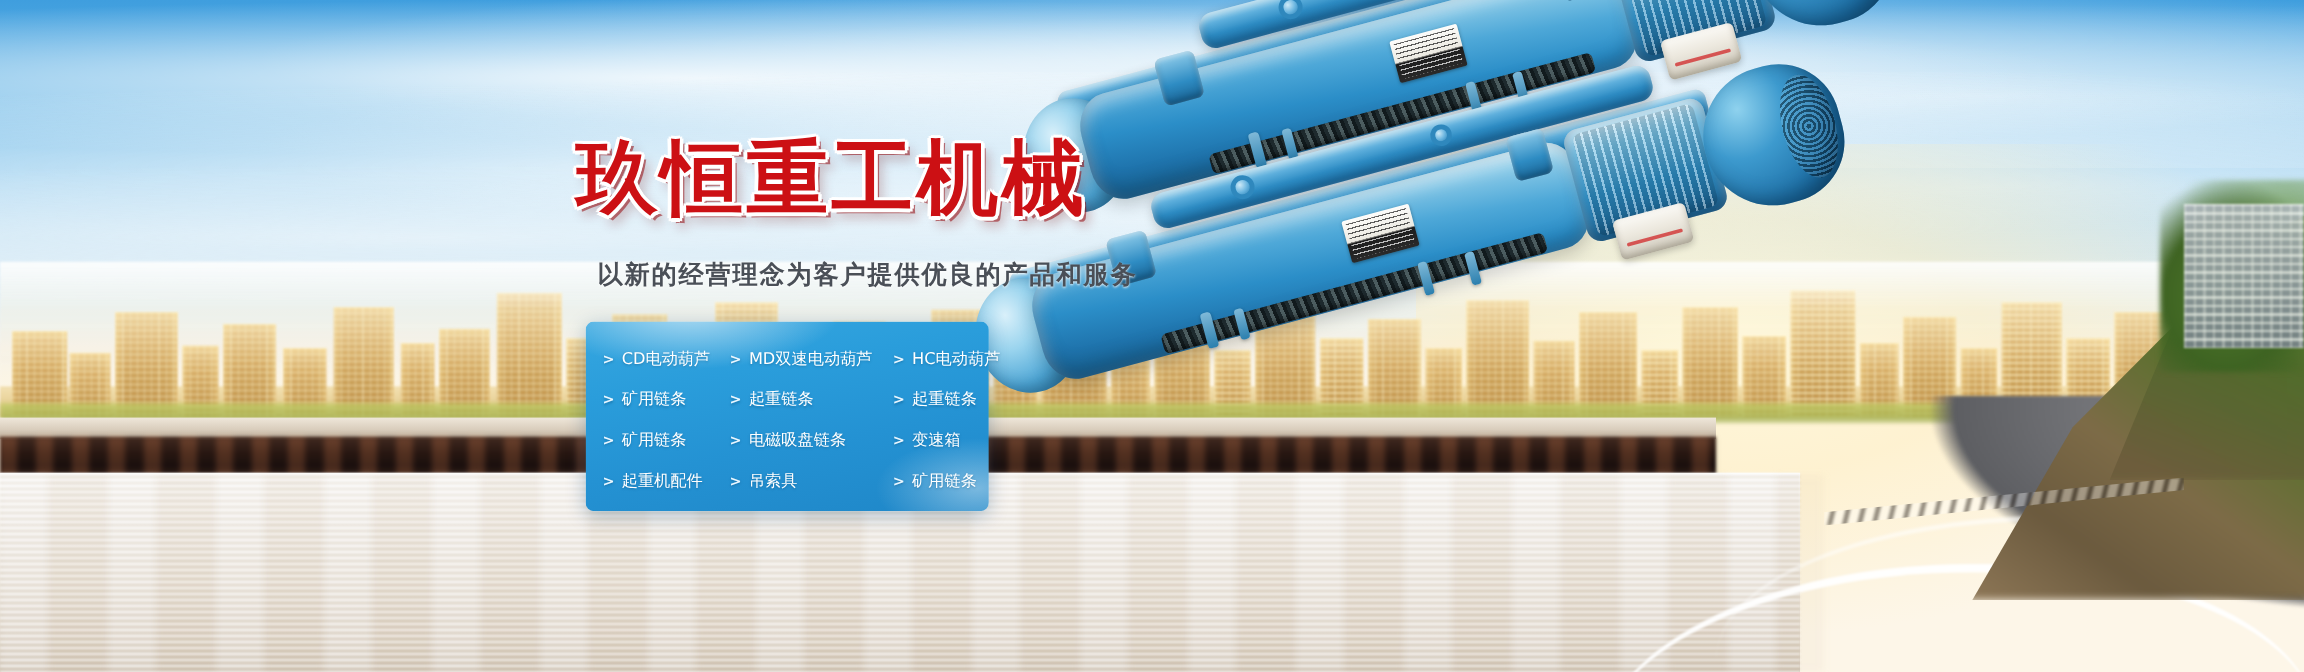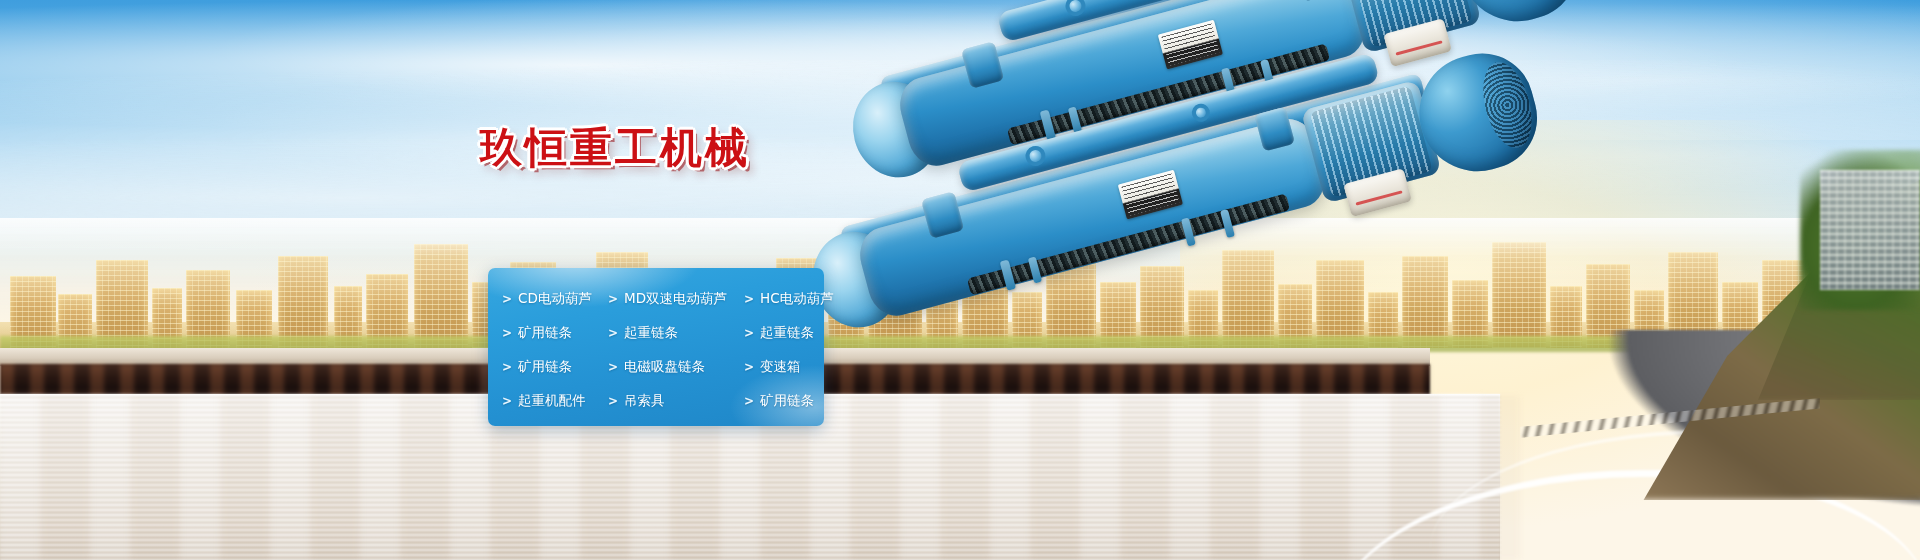--- a/index.html
+++ b/index.html
@@ -226,23 +226,23 @@
   }
   .h-clip {
     position:absolute;
     background:linear-gradient(180deg,#7fb9d8,#2b7fae);
     border-radius:3px;
     box-shadow:0 1px 3px rgba(0,0,0,.3);
   }
 
   
   #headline {
-    position:absolute; left:480px; top:120px;
+    position:absolute; left:480px; top:104px;
     font-family:Liberation Sans, sans-serif;
-    font-size:42px; font-weight:bold; letter-spacing:3px;
+    font-size:68px; font-weight:bold; letter-spacing:3px;
     color:#cc1014;
     text-shadow:
       -2px -2px 0 #fff,  2px -2px 0 #fff, -2px 2px 0 #fff, 2px 2px 0 #fff,
       -3px 0 0 #fff, 3px 0 0 #fff, 0 -3px 0 #fff, 0 3px 0 #fff,
        4px 4px 0 rgba(150,10,14,.55), 6px 7px 10px rgba(120,20,20,.30);
     white-space:nowrap;
   }
   #subhead {
     position:absolute; left:498px; top:215px;
     font-family:"DejaVu Sans","Liberation Sans",sans-serif;
@@ -415,20 +415,21 @@
       <div class="h-fan" style="left:628px; top:42px; width:116px; height:116px;">
         <div class="grille"></div>
       </div>
       <div class="h-box" style="left:538px; top:134px; width:62px; height:34px;">
         <div class="stripe"></div>
       </div>
     </div>
   </div>
 
   <div id="headline">玖恒重工机械</div>
+  <div id="subhead">以新的经营理念为客户提供优良的产品和服务</div>
 
   <div id="product-panel">
     <div id="product-grid">
         <div class="prod-item">
           <span class="chev">&gt;</span>
           <span class="lbl">CD电动葫芦</span>
         </div>
         <div class="prod-item">
           <span class="chev">&gt;</span>
           <span class="lbl">MD双速电动葫芦</span>

